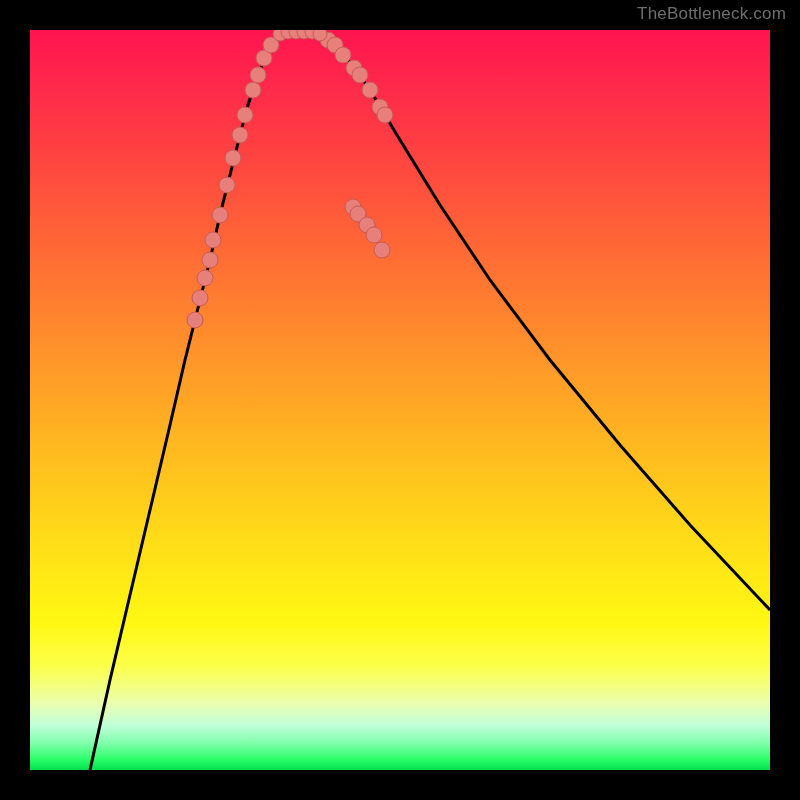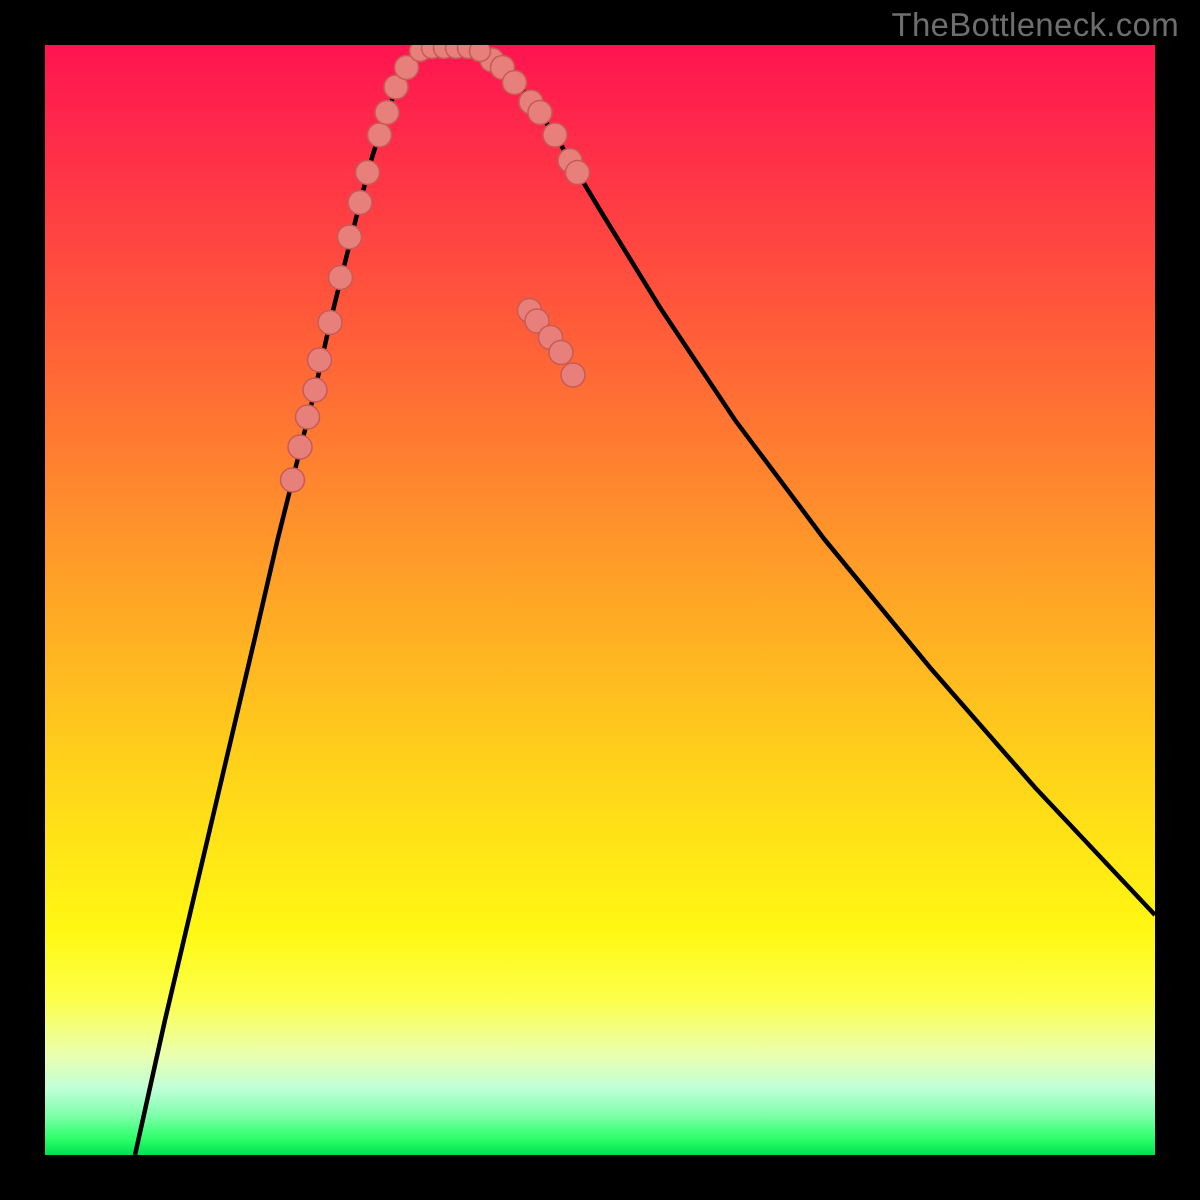--- a/index.html
+++ b/index.html
@@ -47,21 +47,21 @@
       #7cffa8 96.5%,
       #2eff6a 98.5%,
       #00e050 100%
     );
   }
   .watermark {
     position: absolute;
     top: 4px;
     right: 14px;
     color: #6e6e6e;
-    font-size: 22px;
+    font-size: 17px;
     font-weight: 500;
     letter-spacing: 0.2px;
   }
   svg.curve {
     position: absolute;
     inset: 0;
   }
 </style>
 </head>
 <body>

